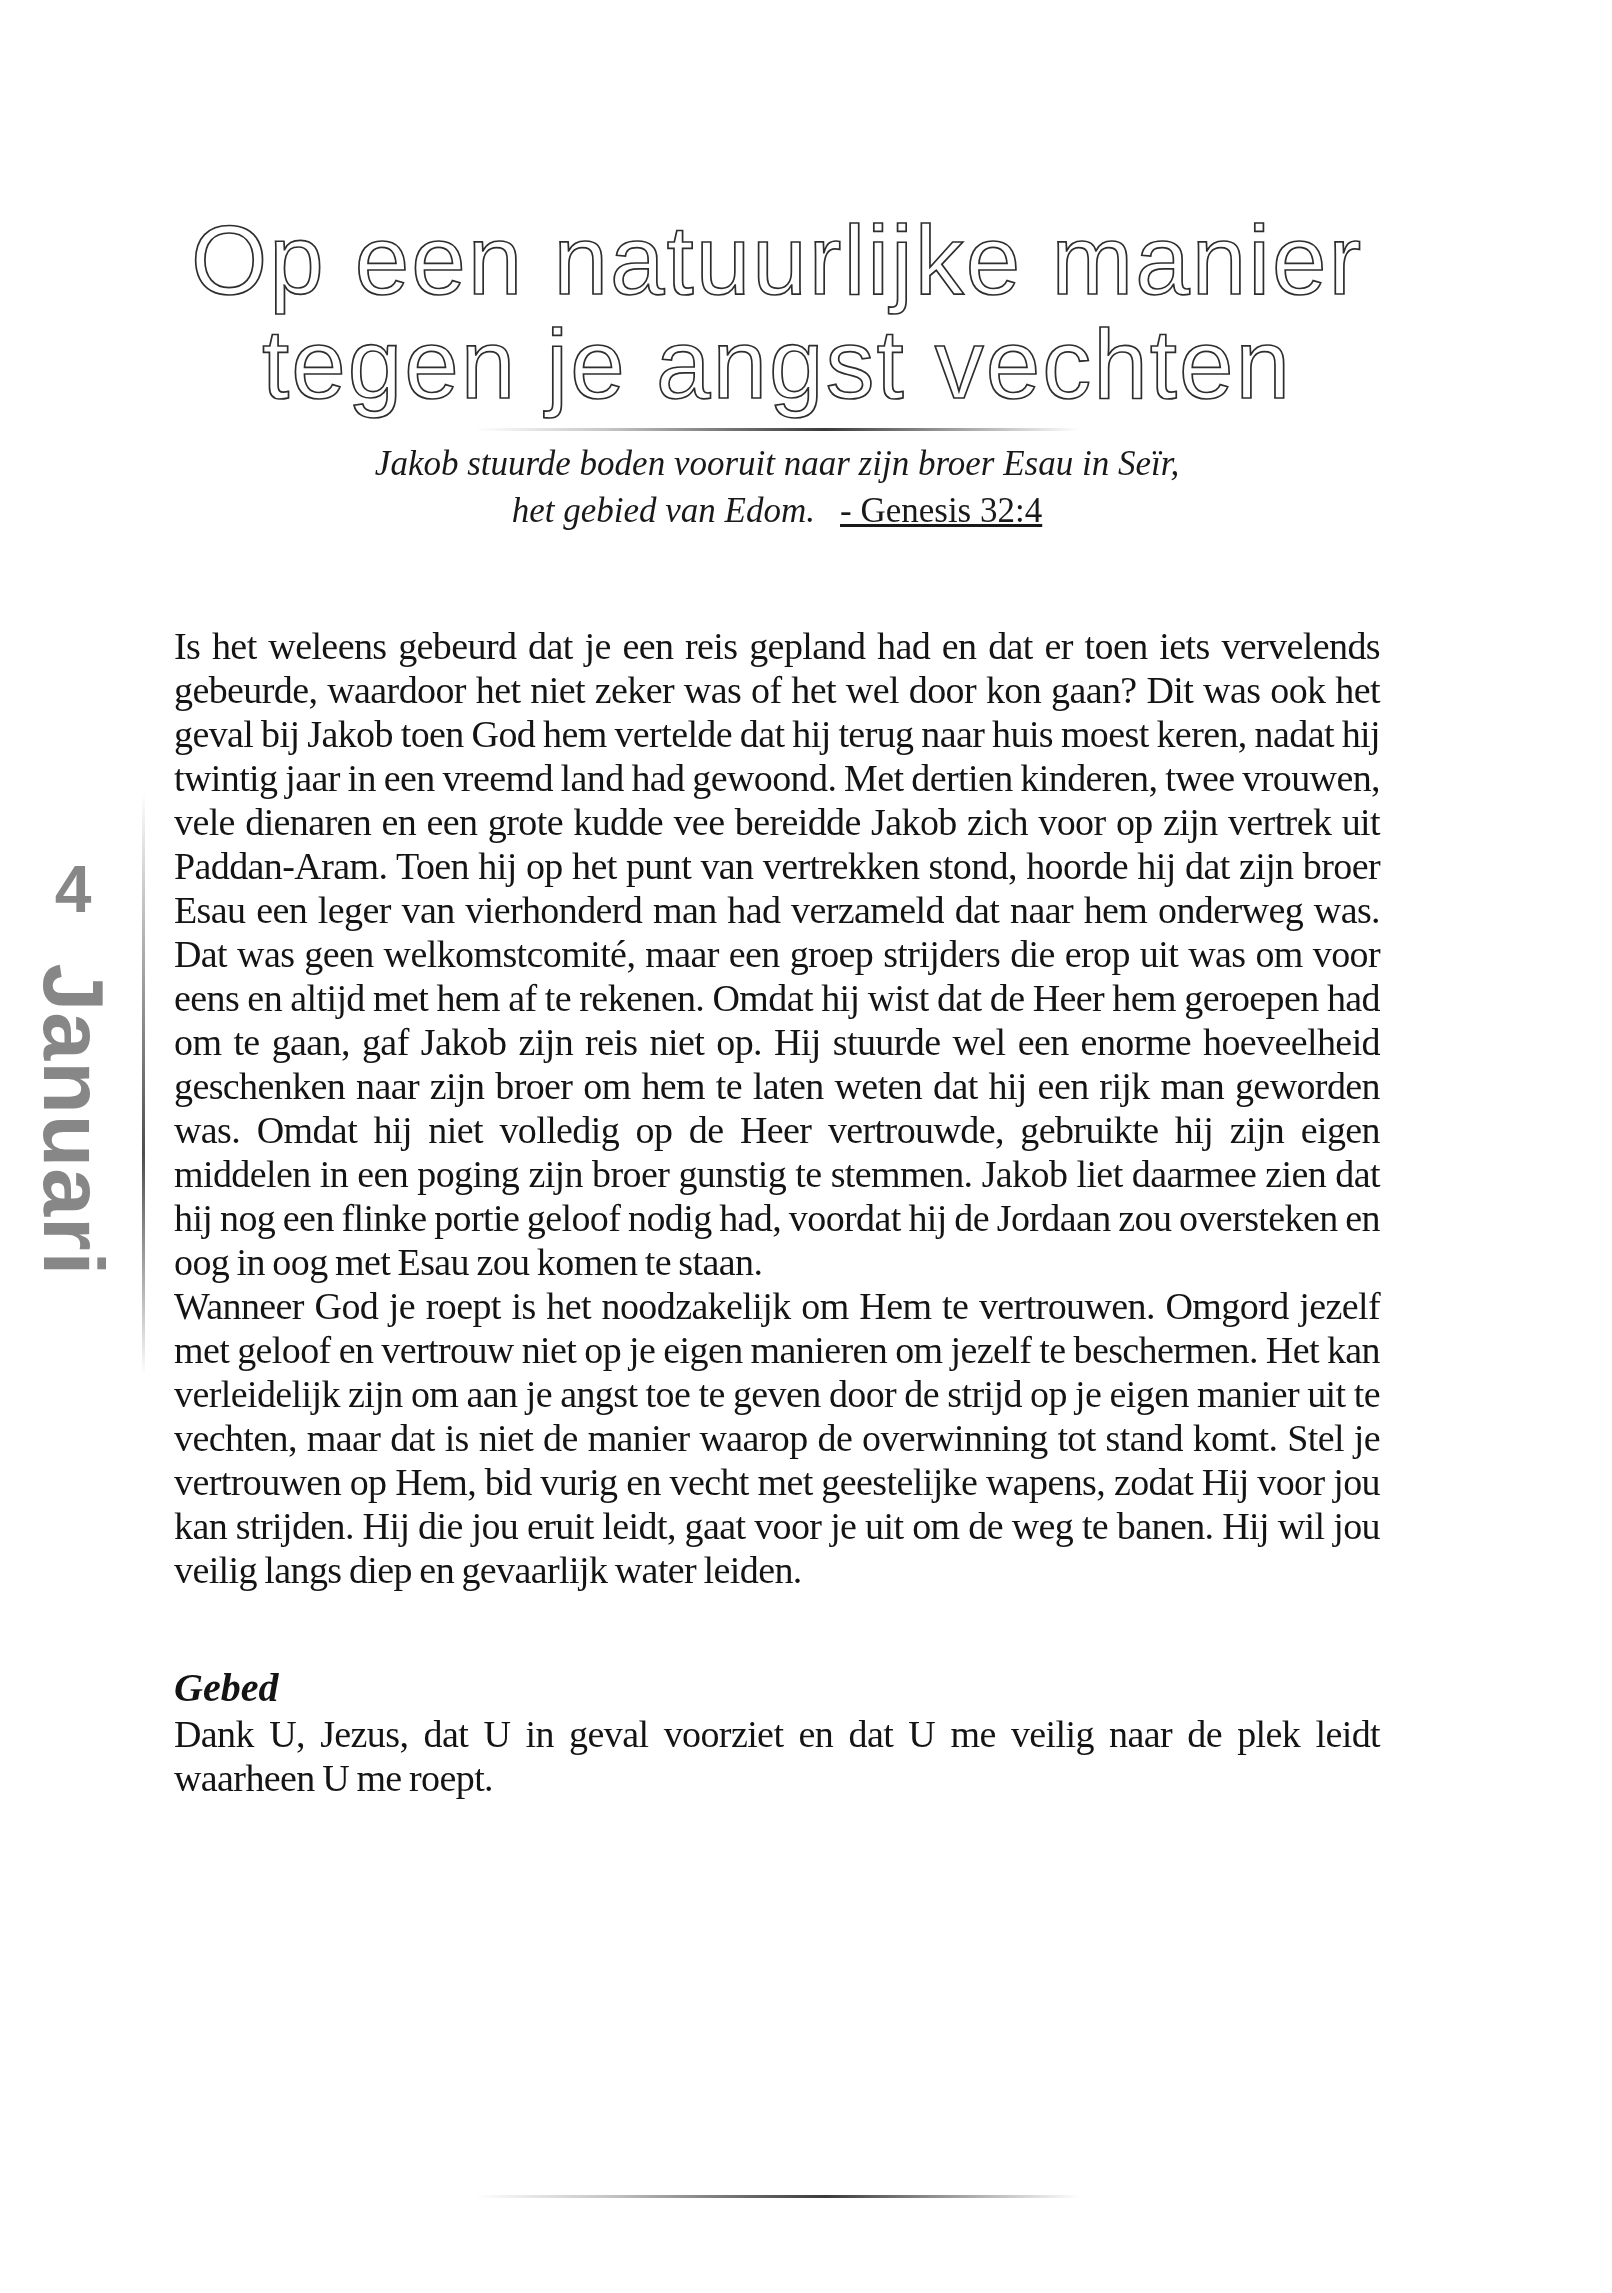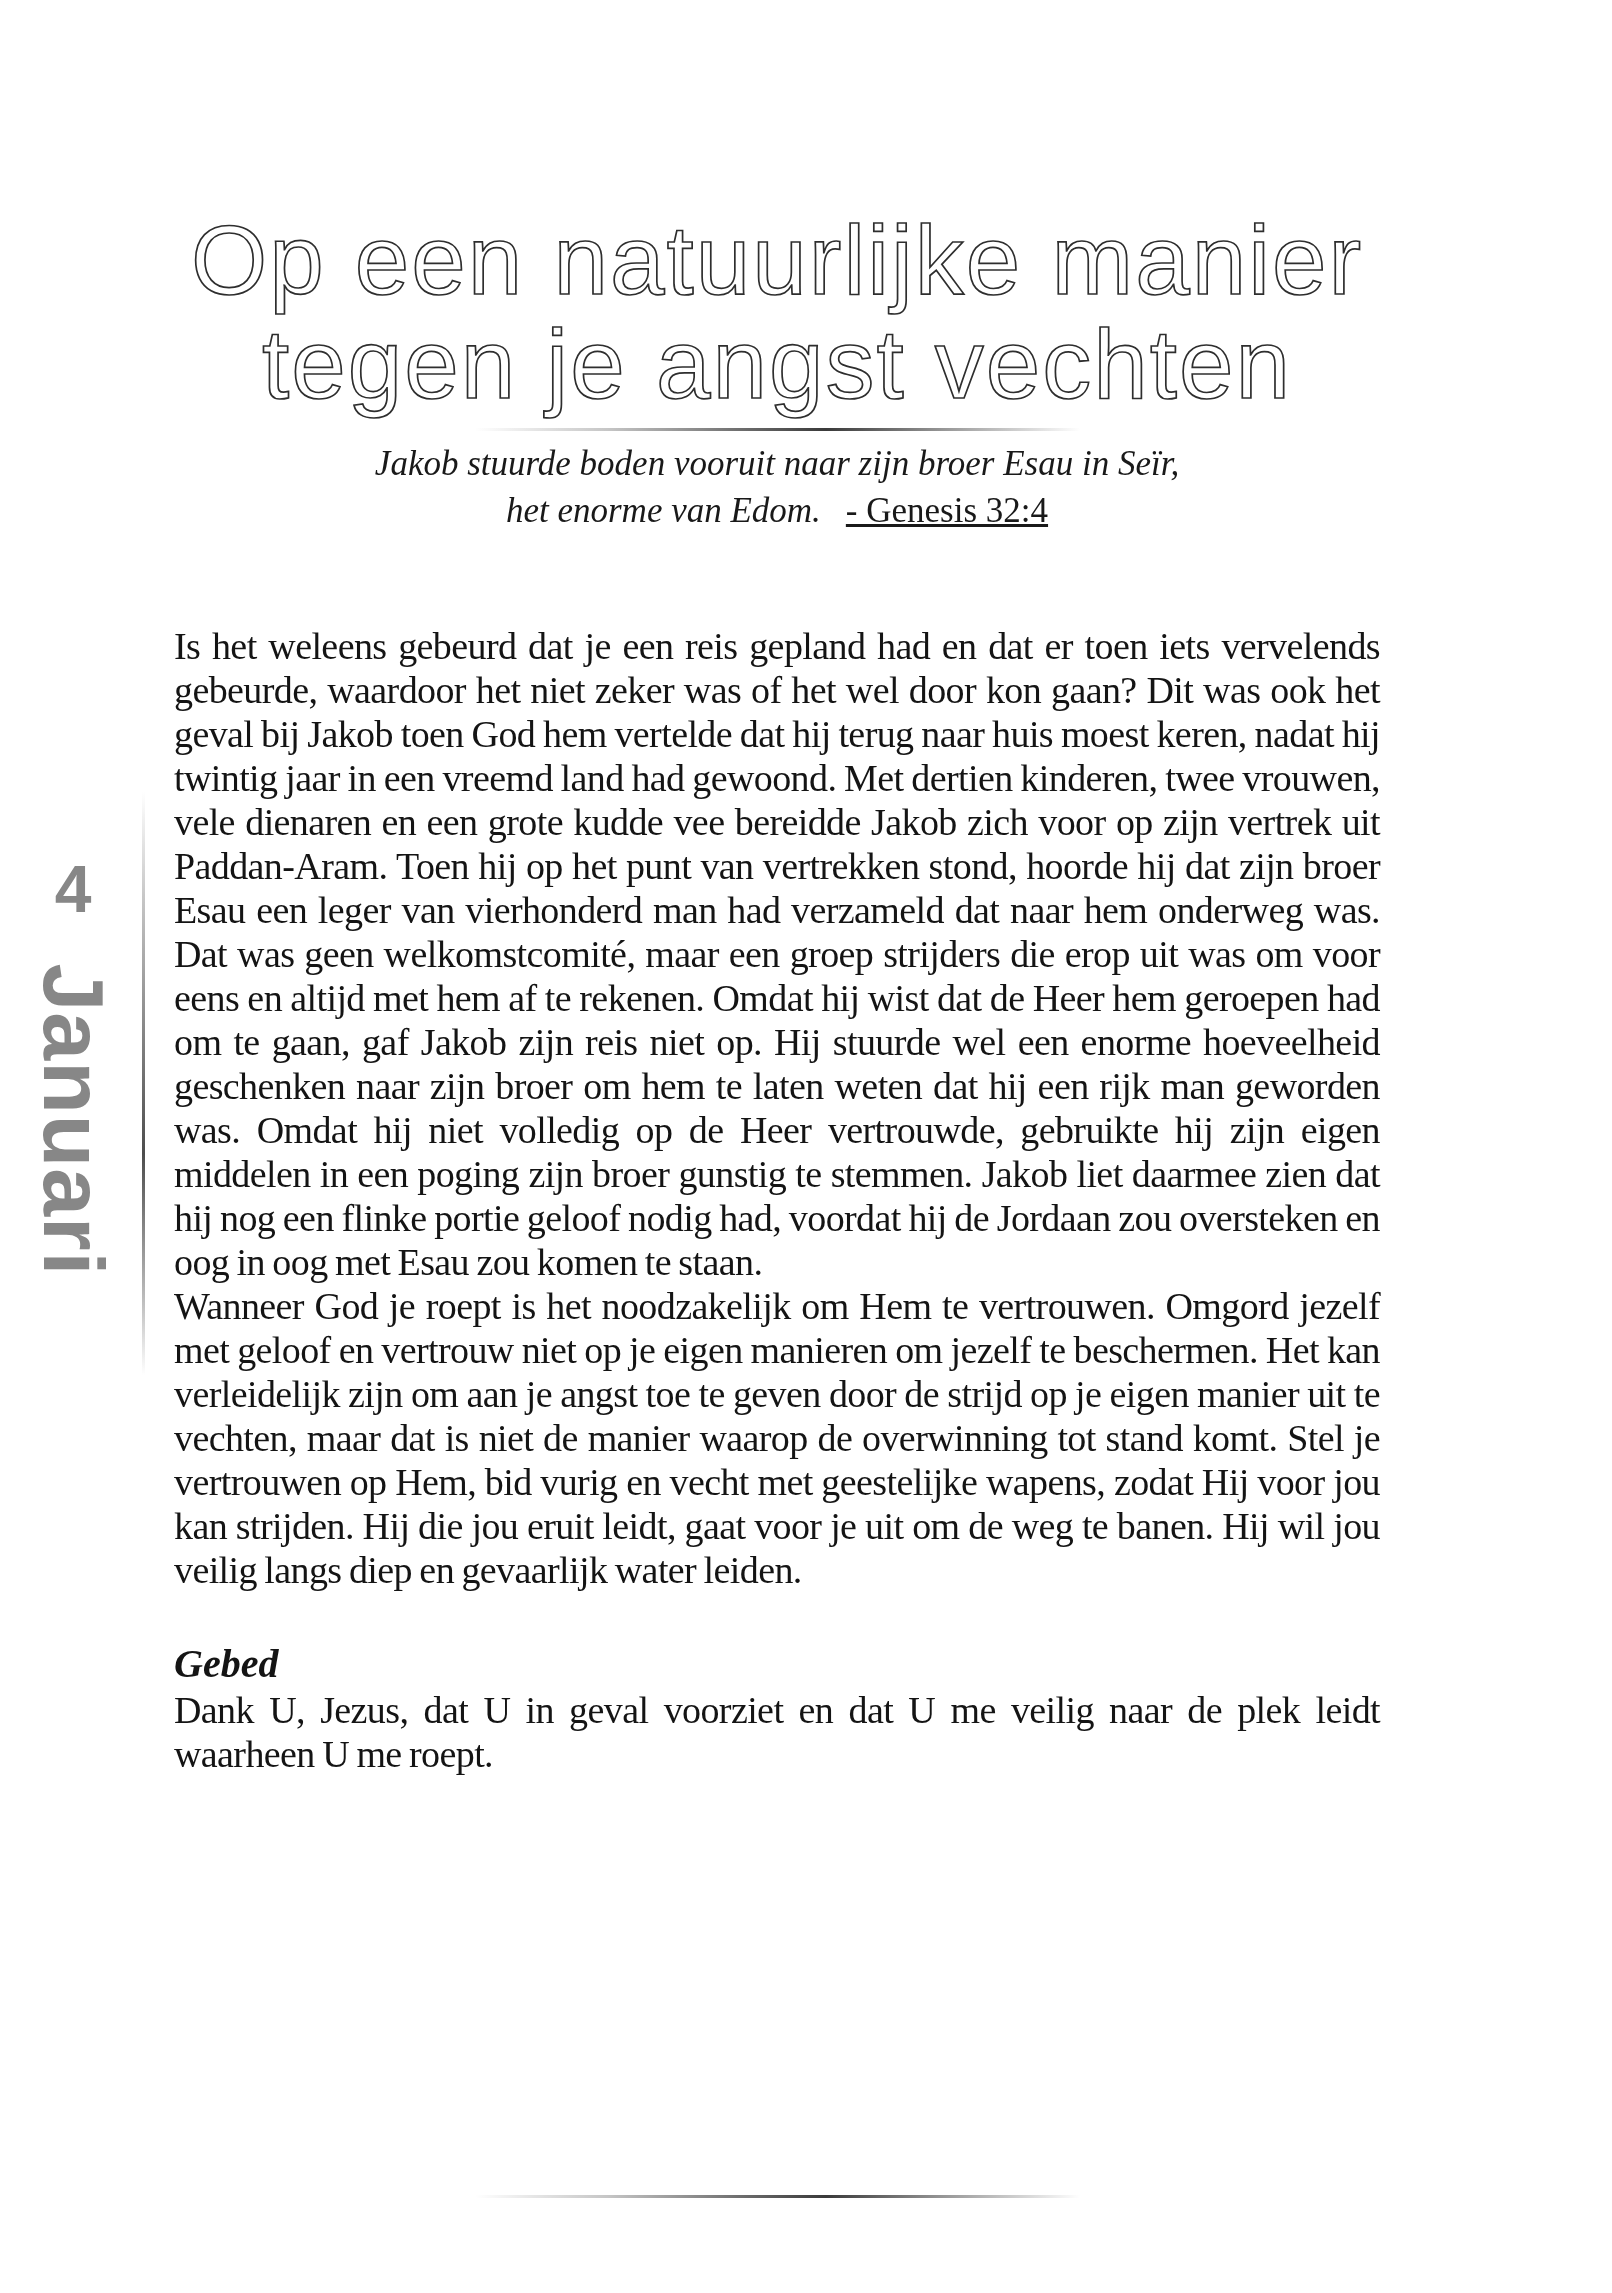--- a/index.html
+++ b/index.html
@@ -78,21 +78,21 @@
     letter-spacing: -0.6px;
     word-spacing: -1.5px;
     text-align: justify;
     color: #141414;
   }
   .body-block p {
     margin: 0;
     padding: 0;
   }
   .section {
-    margin-top: 47px;
+    margin-top: 71px;
   }
   .section-heading {
     font-weight: bold;
     font-style: italic;
     font-size: 40px;
     line-height: 49px;
     letter-spacing: 0;
   }
   .section-text {
     margin: 0;
@@ -147,21 +147,21 @@
 
   <div class="title-block">
     <div class="title-line">Op een natuurlijke manier</div>
     <div class="title-line">tegen je angst vechten</div>
   </div>
 
   <div class="h-rule top"></div>
 
   <div class="verse-block">
     <div class="verse-italic">Jakob stuurde boden vooruit naar zijn broer Esau in Seïr,</div>
-    <div><span class="verse-italic">het enorme van Edom.</span><span class="verse-ref" style="margin-left: 25px; text-decoration: underline;">- Genesis 32:4</span></div>
+    <div><span class="verse-italic">het gebied van Edom.</span><span class="verse-ref" style="margin-left: 25px; text-decoration: underline;">- Genesis 32:4</span></div>
   </div>
 
   <div class="day-number">4</div>
   <div class="month-label">Januari</div>
   <div class="v-rule"></div>
 
   <div class="body-block">
     <p>Is het weleens gebeurd dat je een reis gepland had en dat er toen iets vervelends gebeurde, waardoor het niet zeker was of het wel door kon gaan? Dit was ook het geval bij Jakob toen God hem vertelde dat hij terug naar huis moest keren, nadat hij twintig jaar in een vreemd land had gewoond. Met dertien kinderen, twee vrouwen, vele dienaren en een grote kudde vee bereidde Jakob zich voor op zijn vertrek uit Paddan-Aram. Toen hij op het punt van vertrekken stond, hoorde hij dat zijn broer Esau een leger van vierhonderd man had verzameld dat naar hem onderweg was. Dat was geen welkomstcomité, maar een groep strijders die erop uit was om voor eens en altijd met hem af te rekenen. Omdat hij wist dat de Heer hem geroepen had om te gaan, gaf Jakob zijn reis niet op. Hij stuurde wel een enorme hoeveelheid geschenken naar zijn broer om hem te laten weten dat hij een rijk man geworden was. Omdat hij niet volledig op de Heer vertrouwde, gebruikte hij zijn eigen middelen in een poging zijn broer gunstig te stemmen. Jakob liet daarmee zien dat hij nog een flinke portie geloof nodig had, voordat hij de Jordaan zou oversteken en oog in oog met Esau zou komen te staan.</p>
     <p>Wanneer God je roept is het noodzakelijk om Hem te vertrouwen. Omgord jezelf met geloof en vertrouw niet op je eigen manieren om jezelf te beschermen. Het kan verleidelijk zijn om aan je angst toe te geven door de strijd op je eigen manier uit te vechten, maar dat is niet de manier waarop de overwinning tot stand komt. Stel je vertrouwen op Hem, bid vurig en vecht met geestelijke wapens, zodat Hij voor jou kan strijden. Hij die jou eruit leidt, gaat voor je uit om de weg te banen. Hij wil jou veilig langs diep en gevaarlijk water leiden.</p>
 

